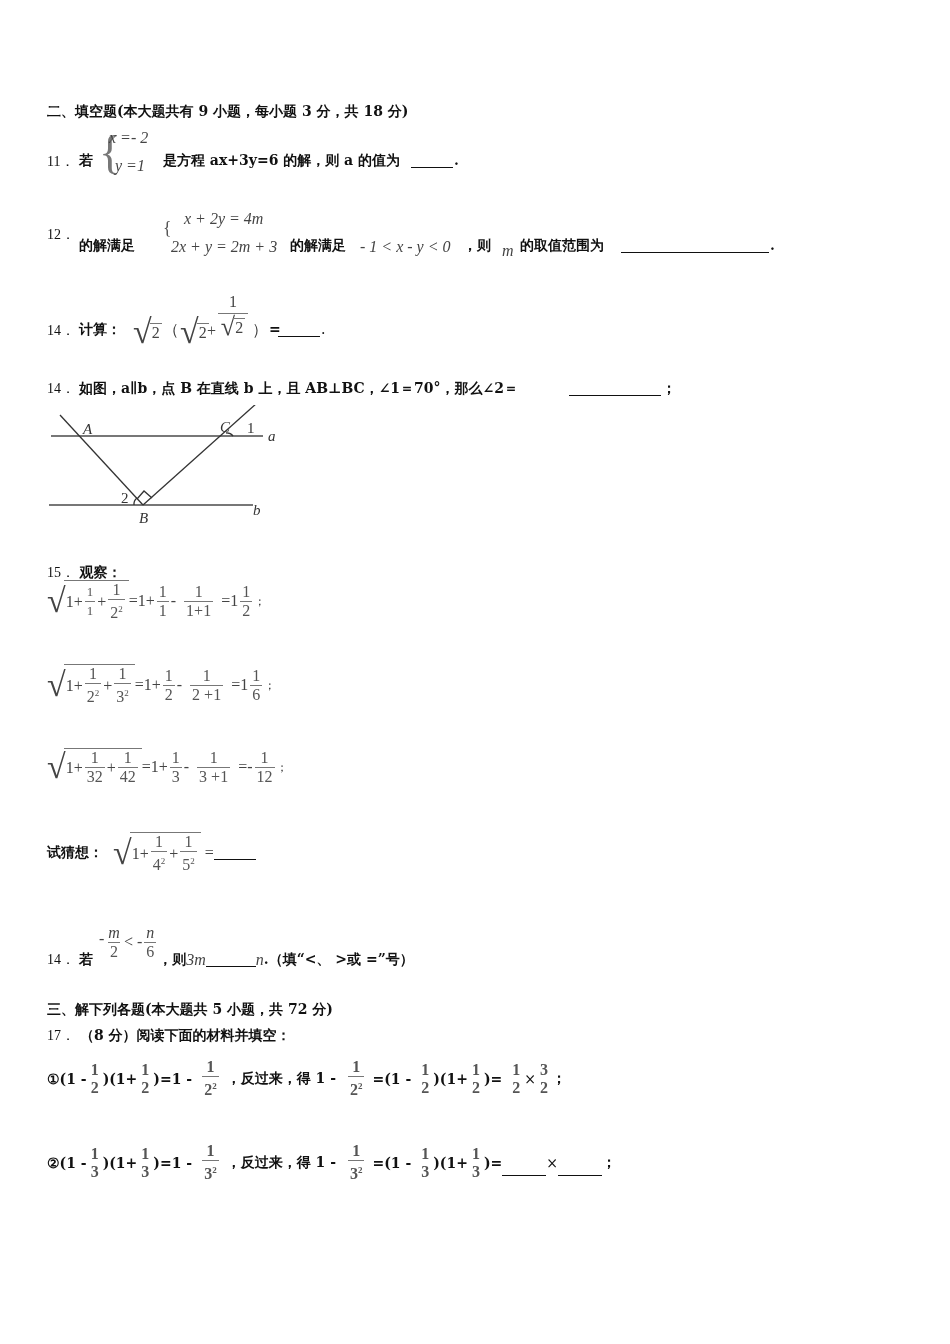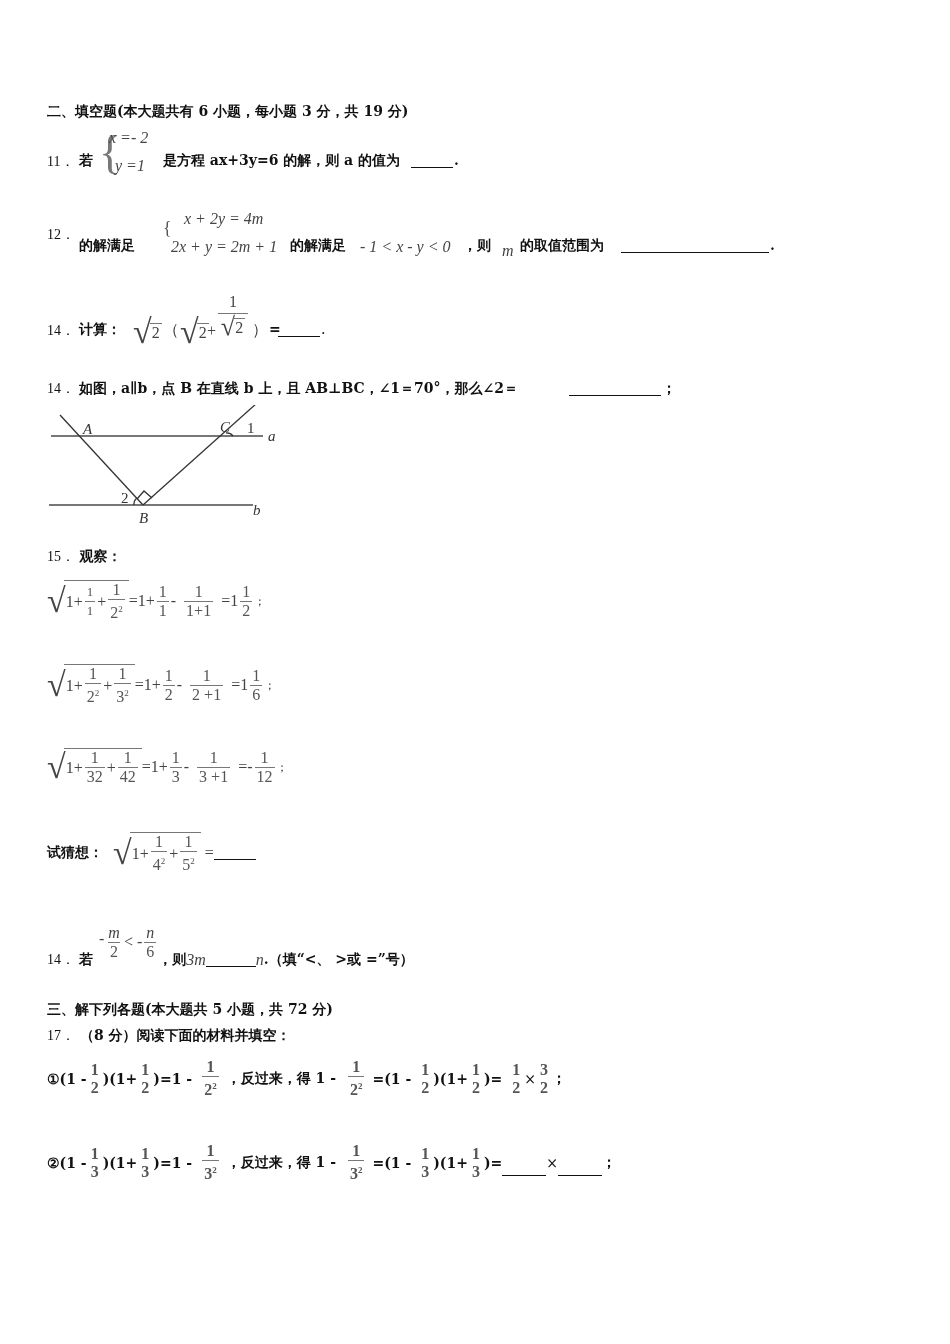--- a/index.html
+++ b/index.html
@@ -16,39 +16,39 @@
   .frac .d{border-top:1px solid #777;padding:0 2px;}
   .sup{font-size:9px;vertical-align:super;}
   .blank{display:inline-block;border-bottom:1px solid #111;height:12px;vertical-align:baseline;}
   .sqrt{display:inline-flex;align-items:center;vertical-align:middle;}
   .sqrt .rad{font-size:34px;color:#444;font-family:"Liberation Serif",serif;line-height:1;margin-right:-2px;}
   .sqrt .body{border-top:1px solid #777;display:inline-flex;align-items:center;padding:0 2px;}
 </style>
 </head>
 <body>
 
-<div class="abs b" style="left:47px;top:103px;font-size:14px;">二、填空题(本大题共有 6 小题，每小题 3 分，共 19 分)</div>
+<div class="abs b" style="left:47px;top:103px;font-size:14px;">二、填空题(本大题共有 9 小题，每小题 3 分，共 18 分)</div>
 
 <div class="abs" style="left:47px;top:128px;height:52px;">
   <span class="abs num" style="left:0;top:25px;">11．</span>
   <span class="abs b" style="left:32px;top:24px;">若</span>
   <span class="abs" style="left:52px;top:0;font-size:46px;color:#777;font-family:'Liberation Serif',serif;line-height:50px;">{</span>
   <span class="abs mi" style="left:62px;top:1px;">x =- 2</span>
   <span class="abs mi" style="left:68px;top:29px;">y =1</span>
   <span class="abs b" style="left:116px;top:24px;">是方程 ax+3y=6 的解，则 a 的值为</span>
   <span class="abs blank" style="left:364px;top:27px;width:42px;"></span>
   <span class="abs b" style="left:407px;top:24px;">.</span>
 </div>
 
 <div class="abs" style="left:47px;top:208px;height:56px;">
   <span class="abs num" style="left:0;top:18px;">12．</span>
   <span class="abs b" style="left:32px;top:29px;">的解满足</span>
   <span class="abs" style="left:116px;top:10px;font-size:18px;color:#555;font-family:'Liberation Serif',serif;">{</span>
   <span class="abs mi" style="left:137px;top:2px;">x + 2y = 4m</span>
-  <span class="abs mi" style="left:124px;top:30px;">2x + y = 2m + 1</span>
+  <span class="abs mi" style="left:124px;top:30px;">2x + y = 2m + 3</span>
   <span class="abs b" style="left:243px;top:29px;">的解满足</span>
   <span class="abs mi" style="left:313px;top:30px;">- 1 &lt; x -  y &lt; 0</span>
   <span class="abs b" style="left:416px;top:29px;">，则</span>
   <span class="abs mi" style="left:455px;top:34px;">m</span>
   <span class="abs b" style="left:473px;top:29px;">的取值范围为</span>
   <span class="abs blank" style="left:574px;top:32px;width:148px;"></span>
   <span class="abs b" style="left:723px;top:29px;">.</span>
 </div>
 
 <div class="abs" style="left:47px;top:293px;height:56px;">
@@ -107,21 +107,21 @@
     <text x="223" y="36">a</text>
     <text x="208" y="110">b</text>
     <text x="94" y="118">B</text>
   </g>
   <g font-family="Liberation Serif, serif" font-size="15" fill="#333">
     <text x="202" y="28">1</text>
     <text x="76" y="98">2</text>
   </g>
 </svg>
 
-<div class="abs" style="left:47px;top:548px;">
+<div class="abs" style="left:47px;top:564px;">
   <span class="num">15．</span>
   <span class="b">观察：</span>
 </div>
 
 <div class="abs" style="left:47px;top:580px;display:flex;align-items:center;">
   <span class="sqrt">
       <span class="rad">√</span>
       <span class="body">
     <span class="m">1+</span>
     <span class="frac" style="font-size:13px;">

